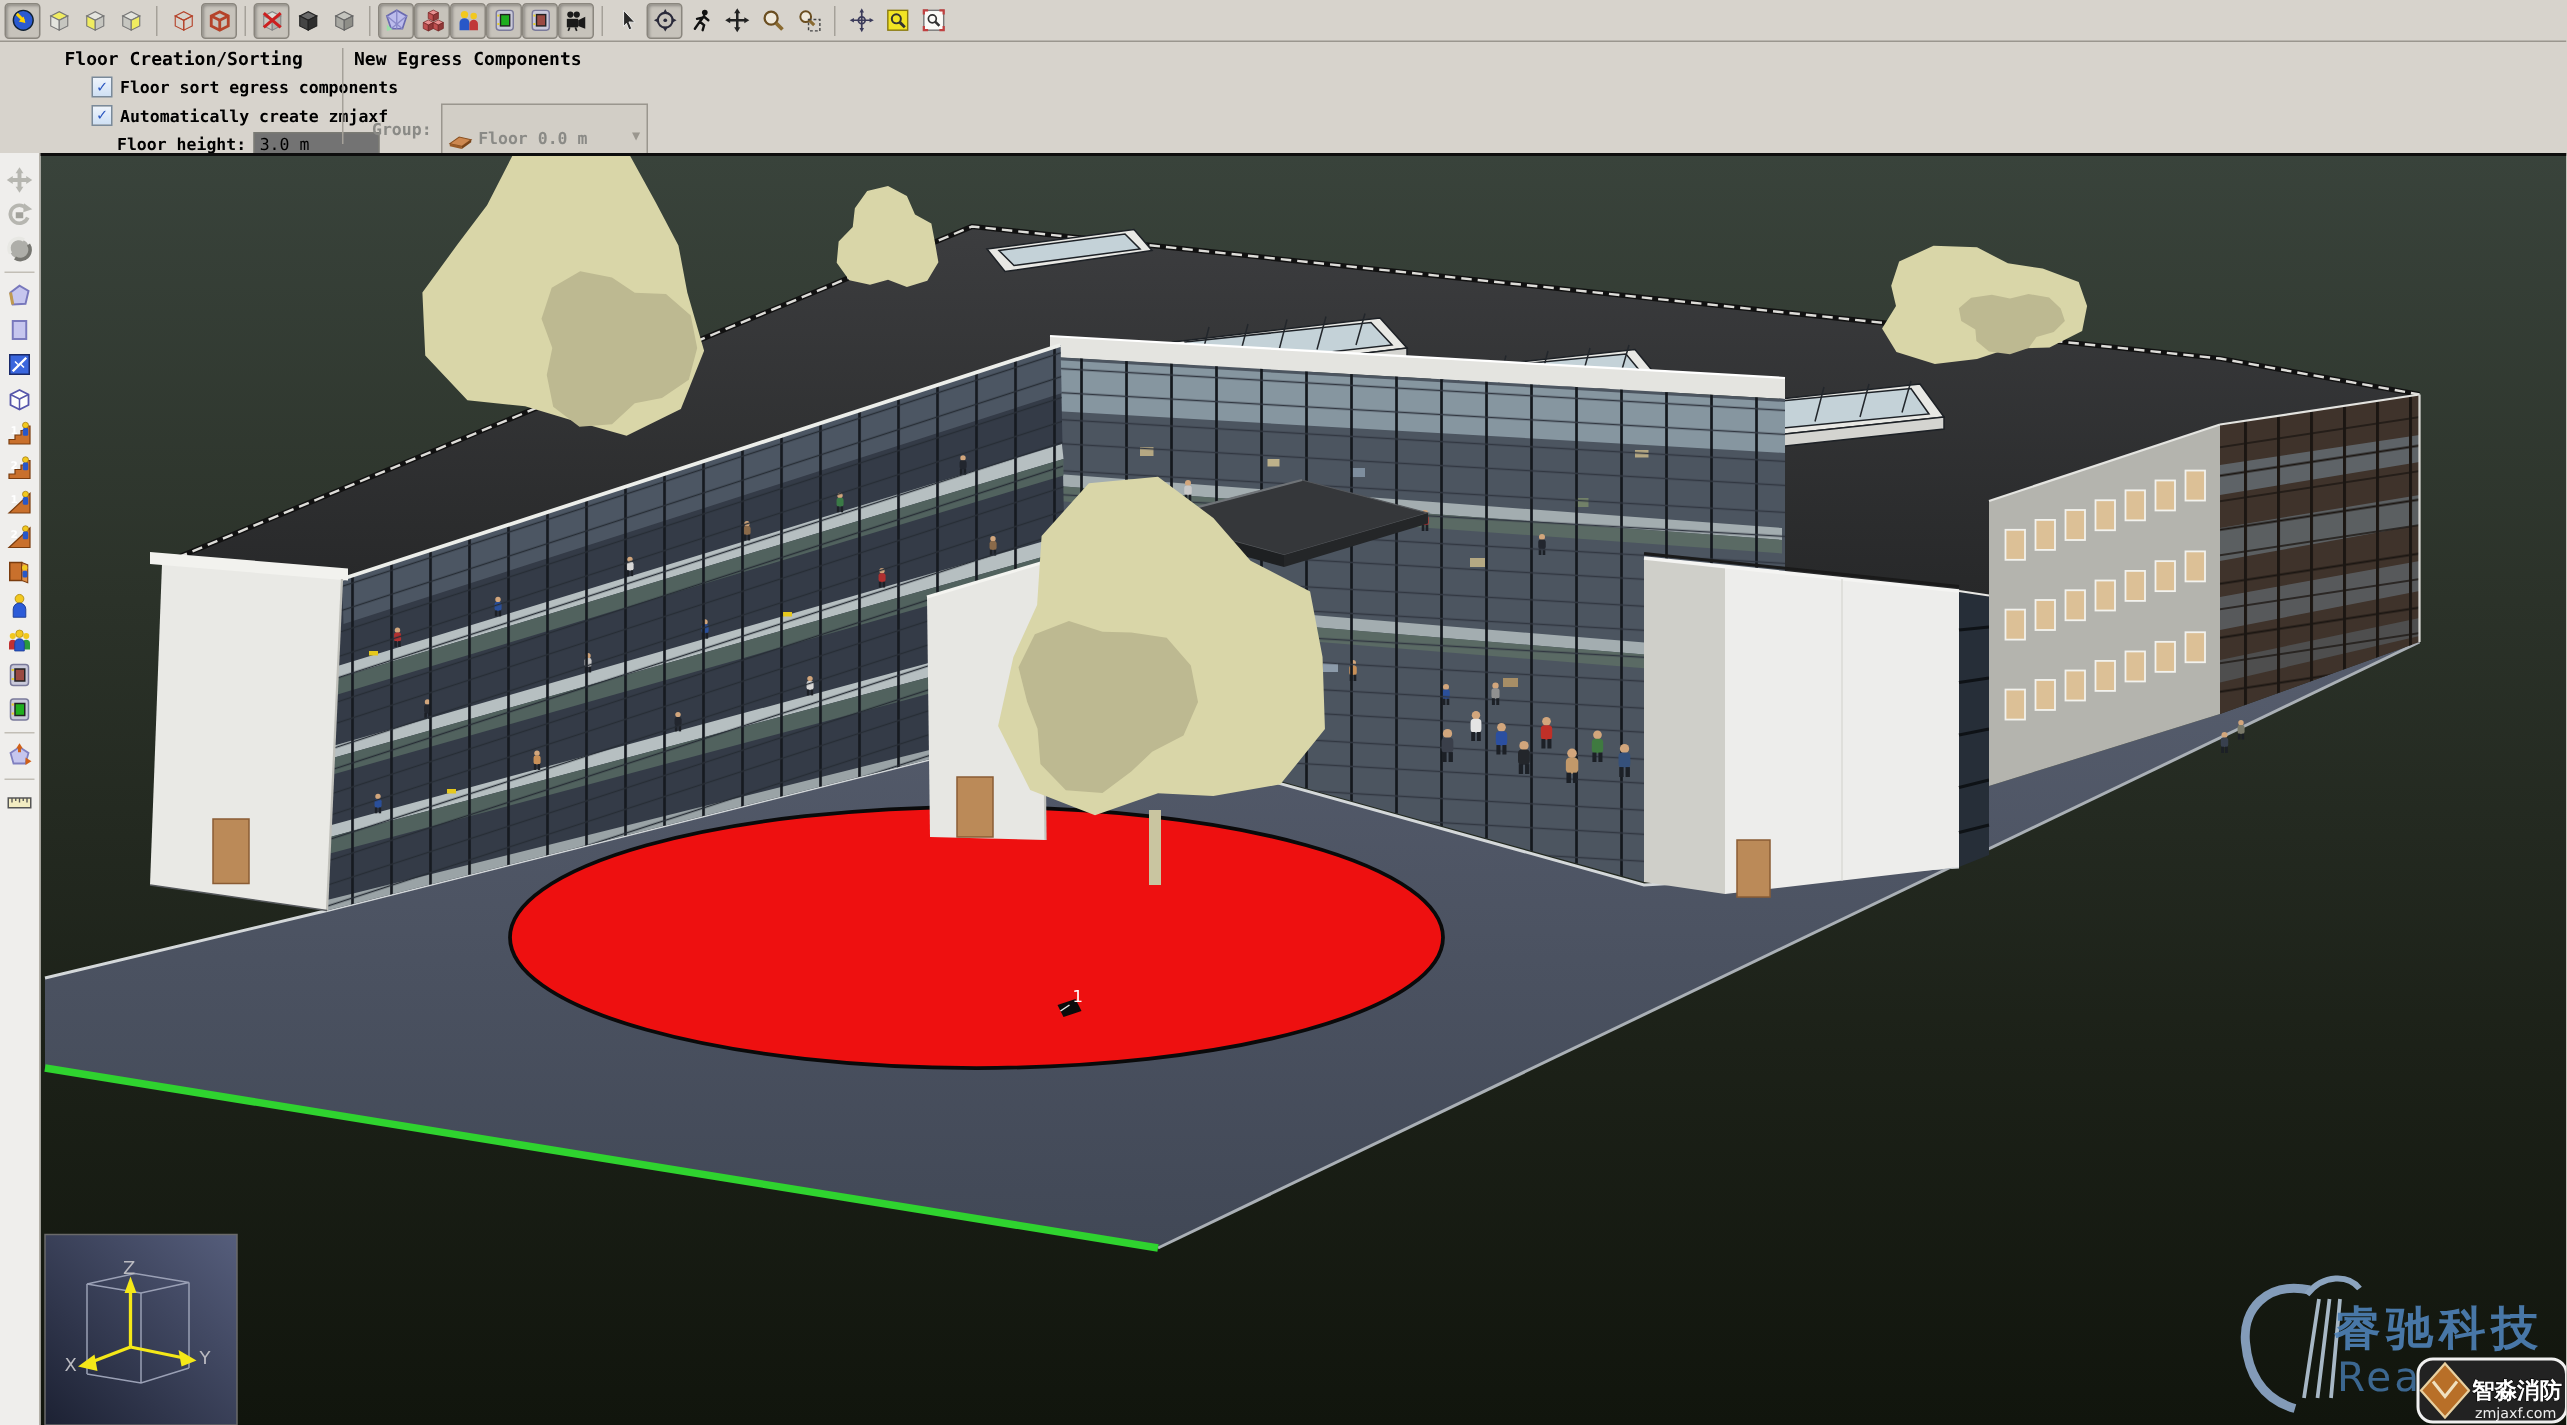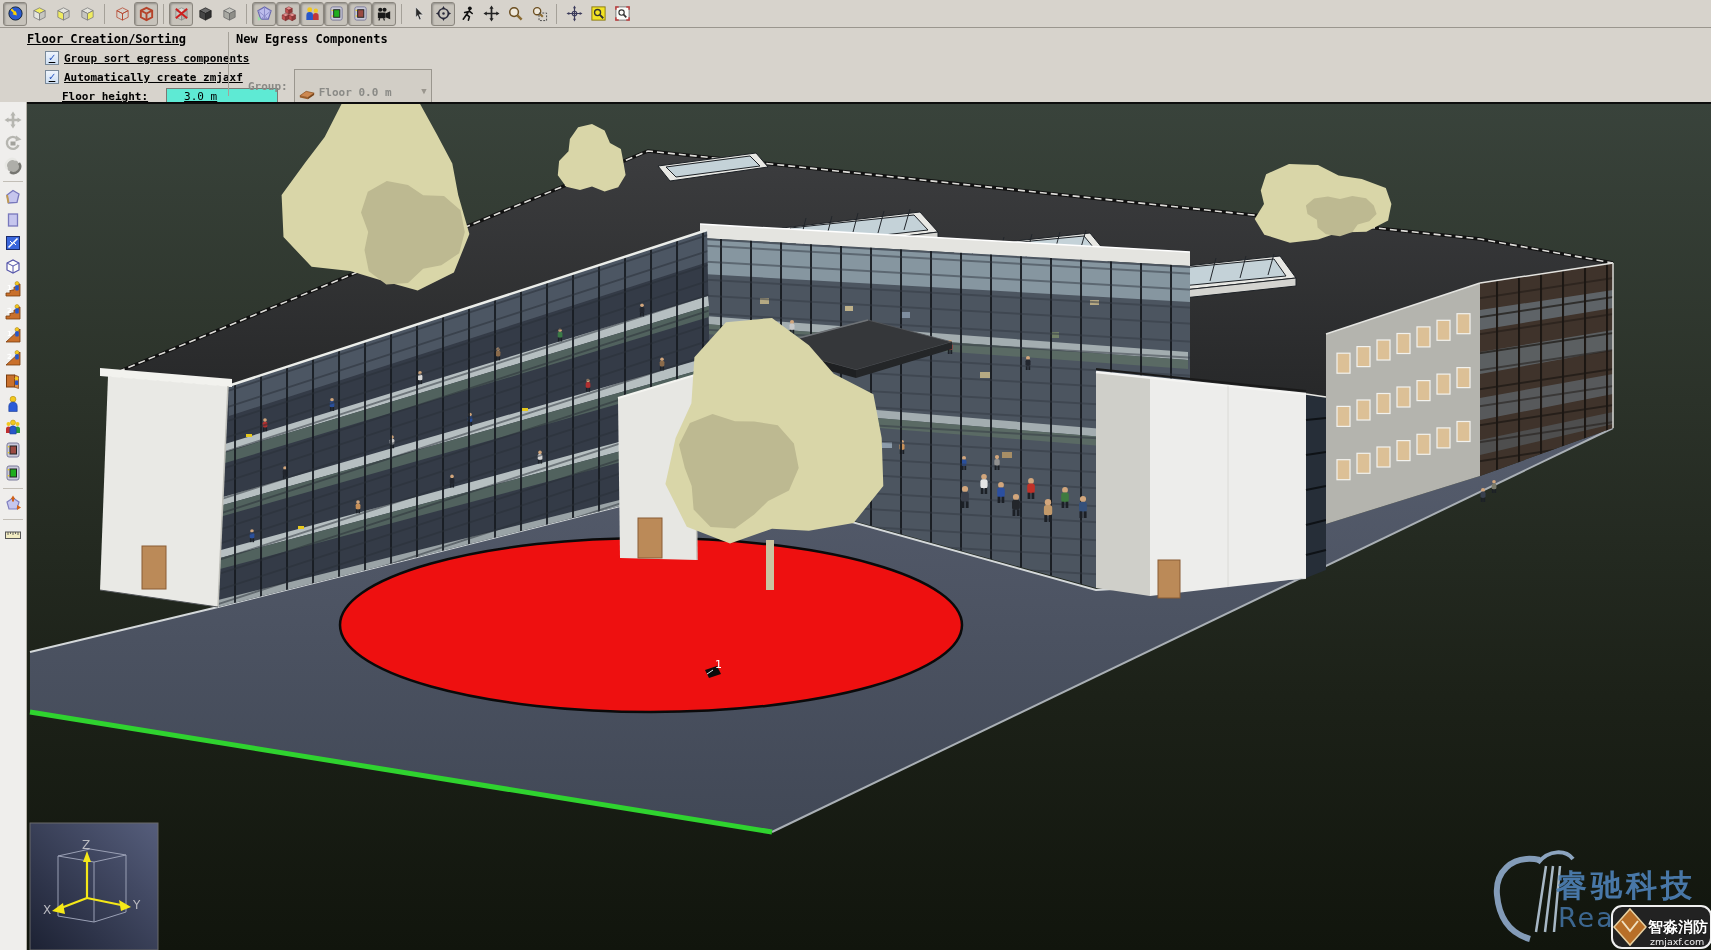--- a/index.html
+++ b/index.html
@@ -9,27 +9,27 @@
   #toolbar{position:absolute;left:0;top:0;width:1711px;height:28px;background:#d7d3cc;
            border-bottom:1px solid #9a968e;display:flex;align-items:center;padding-left:3px;box-sizing:border-box;}
   .tb-btn{width:24px;height:24px;display:flex;align-items:center;justify-content:center;
           border:1px solid transparent;border-radius:3px;margin:0 0;box-sizing:border-box;}
   .tb-btn.pressed{background:#c7c3bb;border:1px solid #8a867e;box-shadow:inset 1px 1px 2px rgba(0,0,0,.28);}
   .tb-sep{width:1px;height:20px;background:#a5a199;margin:0 5px;}
   
   #panelrow{position:absolute;left:0;top:28px;width:1711px;height:74px;background:#d7d3cc;
             border-bottom:1px solid #8a867e;}
   .ptitle{font-weight:bold;font-size:12px;color:#000;}
-  #panel-floor{position:absolute;left:27px;top:4px;text-decoration:underline;}
+  #panel-floor{position:absolute;left:43px;top:4px;}
   .cbrow{display:flex;align-items:center;margin-top:5px;font-size:11px;font-weight:bold;}
   .cb{width:12px;height:12px;border:1px solid #7a8a9a;background:linear-gradient(#eef4fc,#cfe0f4);
       font-size:11px;line-height:11px;color:#2a56c0;text-align:center;margin-right:5px;font-weight:bold;}
-  .fh-row{display:flex;align-items:center;margin-top:4px;margin-left:35px;font-size:11px;font-weight:bold;gap:13px;}
-  .fh-input{width:76px;height:14px;border:1px solid #7a7a74;background:#5eead4;font-size:11px;
-            font-family:inherit;padding:0 17px;margin-left:5px;}
+  .fh-row{display:flex;align-items:center;margin-top:4px;margin-left:35px;font-size:11px;font-weight:bold;}
+  .fh-input{width:76px;height:14px;border:1px solid #7a7a74;background:#737373;font-size:11px;
+            font-family:inherit;padding:0 3px;margin-left:5px;}
   #panel-egress{position:absolute;left:236px;top:4px;}
   .vsep{position:absolute;left:228px;top:4px;height:64px;width:1px;background:#a5a199;}
   .grp-row{display:flex;align-items:center;margin-top:23px;margin-left:12px;}
   .grp-label{font-size:11px;font-weight:bold;color:#8a8a86;}
   .grp-dd{display:flex;align-items:flex-start;width:138px;height:20px;border:1px solid #9a968e;
           background:#d2cec6;margin-left:6px;padding:16px 4px;box-sizing:border-box;}
   .grp-dd .txt{font-size:11px;color:#8a8a86;font-weight:bold;flex:1;margin-left:4px;}
   .grp-dd .arr{color:#9a968e;font-size:9px;}
   
   #sidebar{position:absolute;left:0;top:102px;width:27px;height:848px;background:#efeeec;
@@ -248,21 +248,21 @@
         <line x1="10" y1="10" x2="13" y2="13" stroke="#333" stroke-width="1.8"></line>
       </svg>
     </div>
   </div>
 
 <div id="panelrow">
   <div id="panel-floor">
     <div class="ptitle">Floor Creation/Sorting</div>
     <div class="cbrow" style="margin-left:18px;">
       <span class="cb" id="cb-autosort">✓</span>
-      <span>Group sort egress components</span>
+      <span>Floor sort egress components</span>
     </div>
     <div class="cbrow" style="margin-left:18px;">
       <span class="cb" id="cb-autocreate">✓</span>
       <span>Automatically create zmjaxf</span>
     </div>
     <div class="fh-row">
       <span>Floor height:</span>
       <input class="fh-input" value="3.0 m" style="">
     </div>
   </div>

